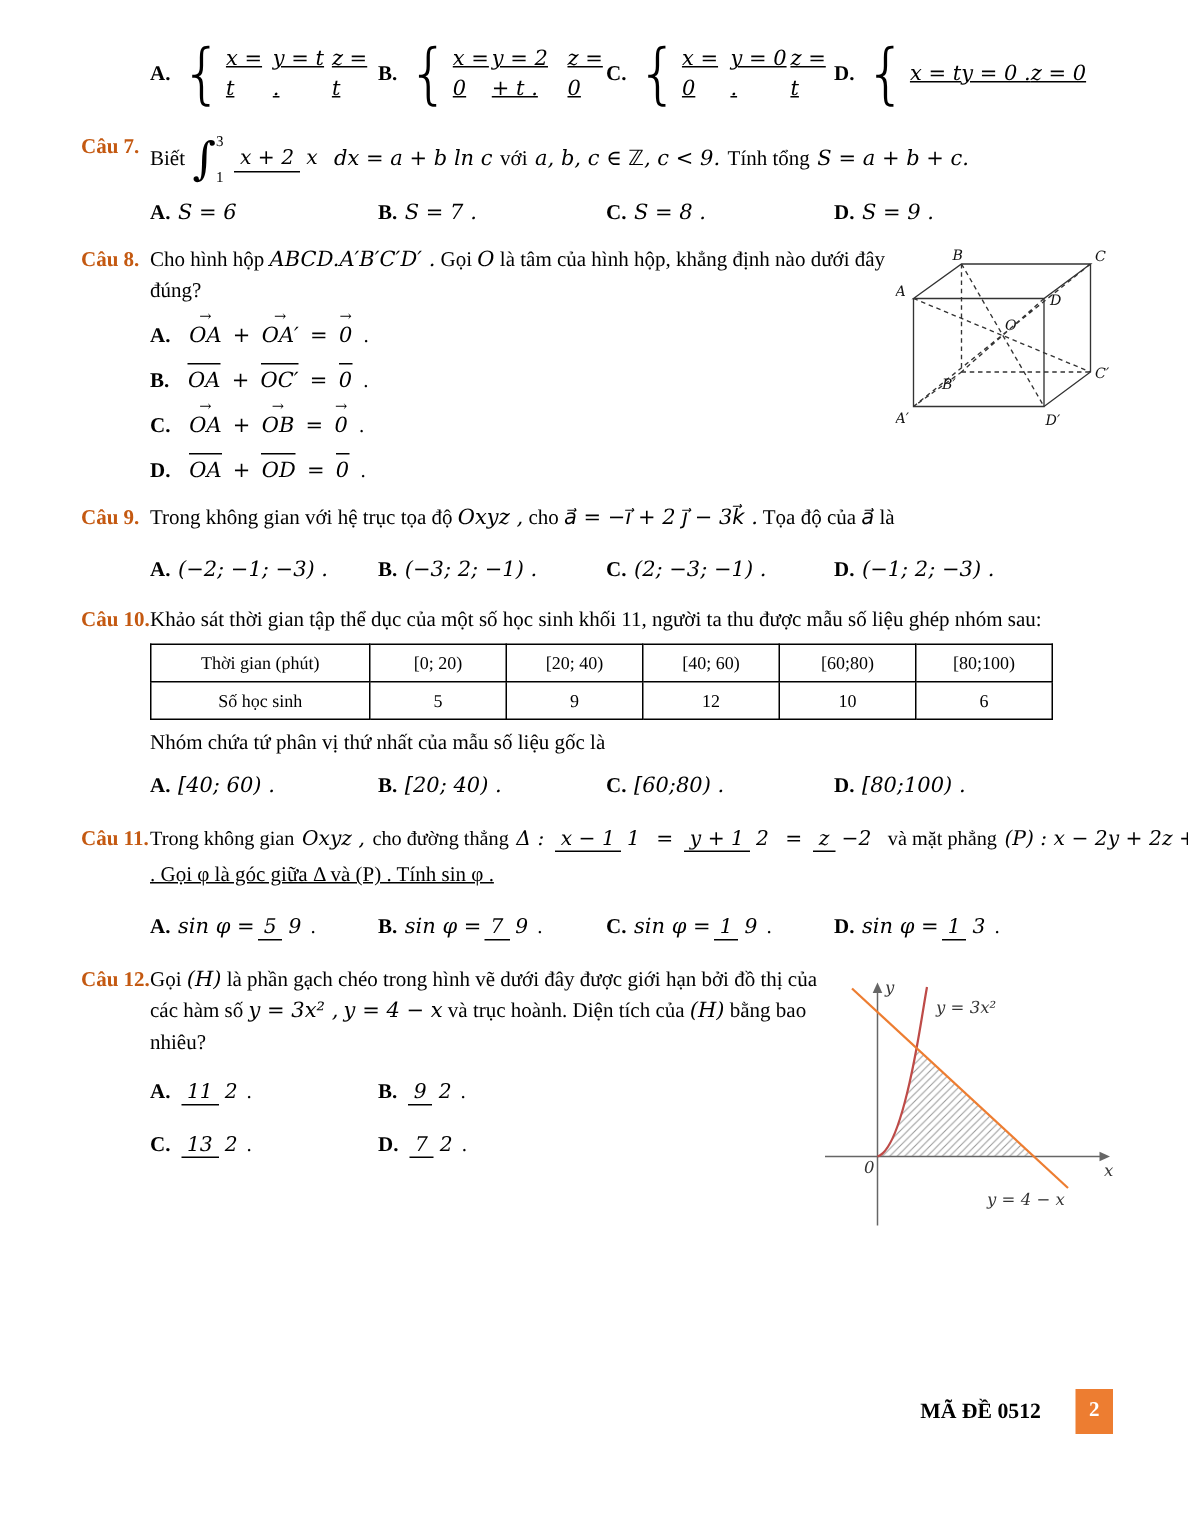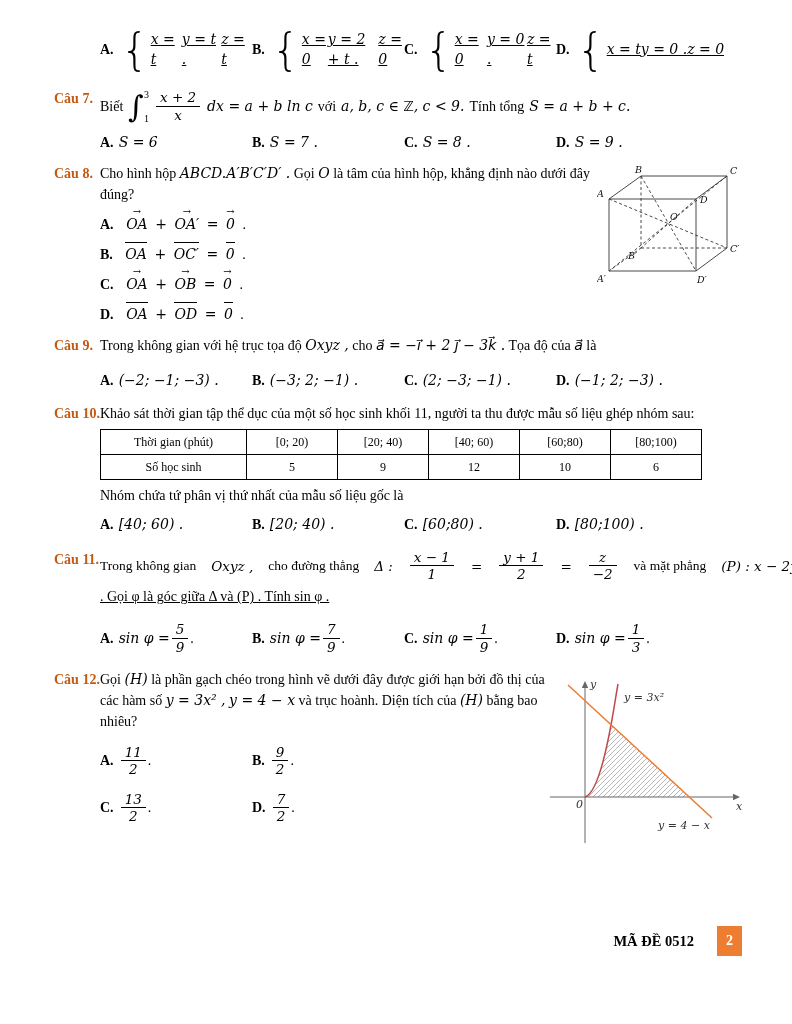--- a/index.html
+++ b/index.html
@@ -17,21 +17,21 @@
   .brace { font-size:44px; line-height:1; font-family:"DejaVu Sans",sans-serif; font-weight:200; margin:0 2px; }
   .eqcol { display:flex; flex-direction:row; line-height:1.4;text-decoration:underline; }
 
   
   .q7row { display:flex; align-items:center; gap:5px; white-space:nowrap; margin-top:4px; }
   .intg { display:inline-flex; align-items:center; }
   .isym { font-size:30px; line-height:0.9; font-family:"DejaVu Serif",serif; }
   .ilims { display:inline-flex; flex-direction:column; justify-content:space-between; height:34px; font-size:10px; line-height:1; padding-top:2px; }
 
   
-  .frac { display:inline-flex; flex-direction:column; text-align:center; vertical-align:middle; line-height:1.2; font-size:13.5px; margin:0 2px;justify-content:space-between; }
+  .frac { display:inline-flex; flex-direction:row; text-align:center; vertical-align:middle; line-height:1.2; font-size:13.5px; margin:0 2px;justify-content:space-between; }
   .frac .fnum { border-bottom:1px solid #000; padding:0 4px; }
   .frac .fden { padding:0 4px; }
 
   
   .opt-grid { display:grid; grid-template-columns:152px 152px 152px auto; margin-top:8px; align-items:center; }
   .opt { display:flex; align-items:center; }
 
   
   .vec { position:relative; display:inline-block; font-style:italic; font-family:"DejaVu Serif","DejaVu Sans",serif; padding:0 2px; margin:0 2px; }
   .vec-arrow::after { content:"→"; position:absolute; left:0; right:0; top:-0.72em; font-size:0.7em; line-height:1; text-align:center; font-style:normal; }
@@ -40,21 +40,21 @@
   .q8text { max-width:495px; }
   .cube-fig { position:absolute; right:50px; top:0; }
   .fig-label { font-size:9.5px; font-style:italic; font-family:"DejaVu Serif",serif; fill:#111; }
 
   
   .stat-table { border-collapse:collapse; margin:5px 0; font-size:12px; }
   .stat-table td { border:1px solid #000; padding:3px 10px; text-align:center; min-width:70px; }
   .stat-table td.rowhead { min-width:125px; }
   .q10text { max-width:665px; }
 
-  .q11row { display:flex; align-items:center; gap:15px; white-space:nowrap; font-size:13.5px; }
+  .q11row { display:flex; align-items:center; gap:5px; white-space:nowrap; font-size:13.5px; }
   .q11line2 { margin-top:4px;text-decoration:underline; }
 
   .q12 { min-height:190px; }
   .q12text { max-width:450px; }
   .q12opts { display:grid; grid-template-columns:152px 160px; row-gap:14px; margin-top:12px; align-items:center; }
   .graph-fig { position:absolute; left:498px; top:6px; }
   .glabel { font-size:11px; font-style:italic; font-family:"DejaVu Serif",serif; fill:#333; }
 
   .footer { position:absolute; top:926px; right:50px; display:flex; align-items:center; gap:23px; font-weight:bold; font-size:14.5px; }
   .fpage { width:25px; height:30px; background:#ED7D31; color:#fff; display:flex; align-items:center; justify-content:center; font-size:14px; }

